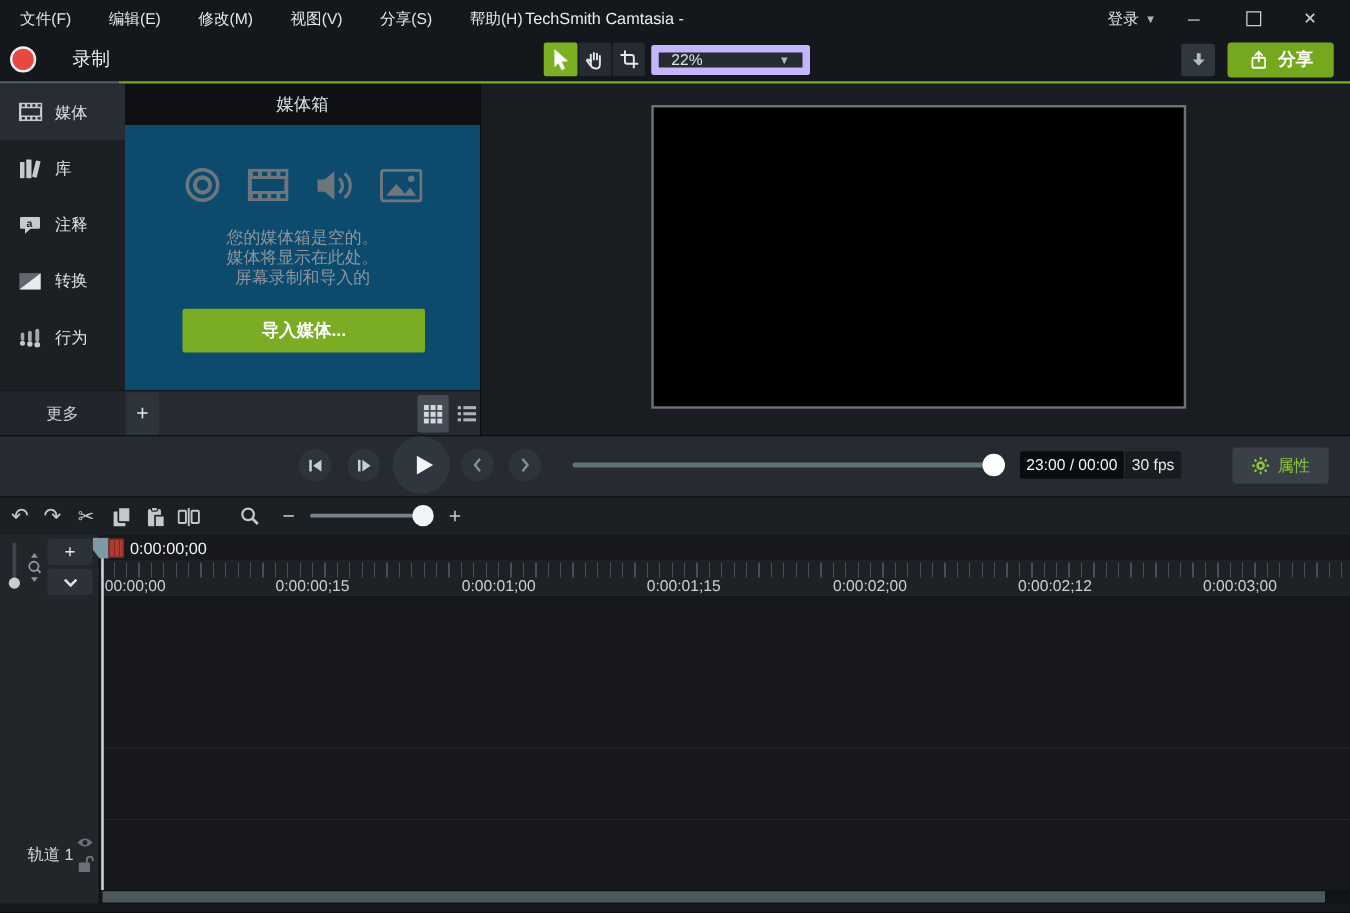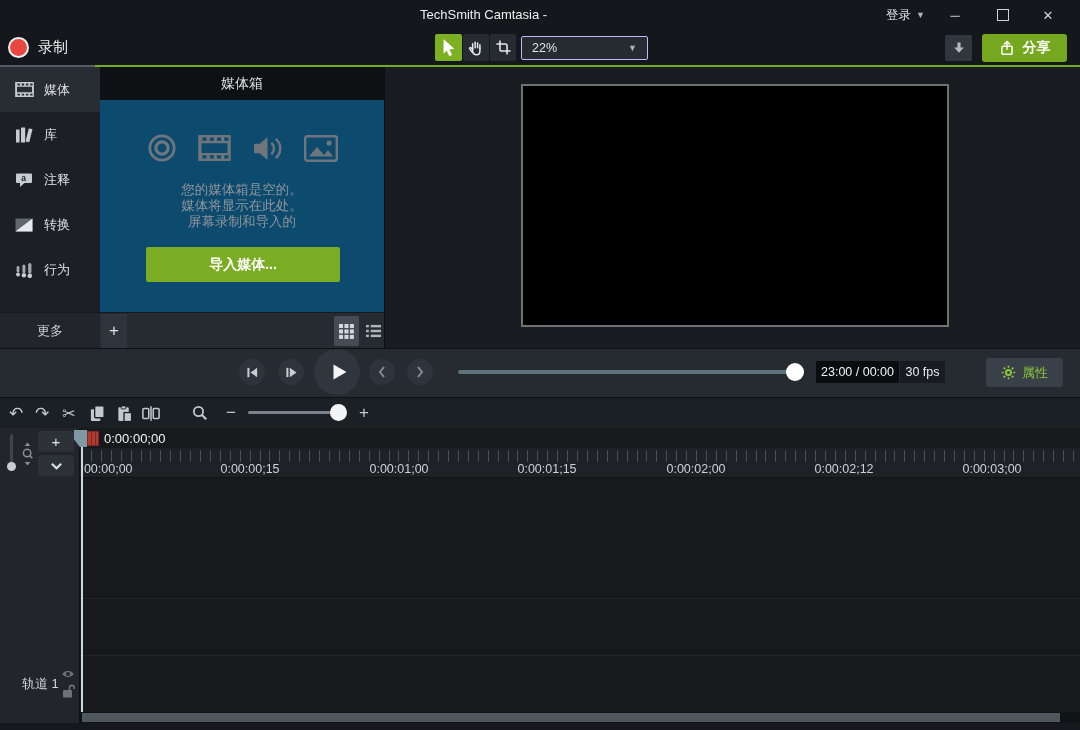--- a/index.html
+++ b/index.html
@@ -24,36 +24,44 @@
   .tick-strip{background:repeating-linear-gradient(to right,#484f56 0,#484f56 1px,
               transparent 1px,transparent 9.92px);}
   svg{display:block;}
 </style>
 </head>
 <body>
 
 <div id="app">
 
   <div class="abs" style="left:0;top:0;width:1080px;height:30px;background:#14171b;">
+    <div class="row" style="position:absolute;left:14px;top:0;height:30px;gap:26px;">
+      <span class="menu-item">文件(F)</span>
+      <span class="menu-item">编辑(E)</span>
+      <span class="menu-item">修改(M)</span>
+      <span class="menu-item">视图(V)</span>
+      <span class="menu-item">分享(S)</span>
+      <span class="menu-item">帮助(H)</span>
+    </div>
     <span class="abs" style="left:420px;top:7px;font-size:13px;color:#eceef0;">TechSmith Camtasia -</span>
     <div class="abs row" style="left:886px;top:0;height:30px;gap:5px;">
       <span style="font-size:12.5px;color:#e3e6e9;">登录</span>
       <span style="font-size:9px;color:#aeb4ba;">▼</span>
     </div>
     <div class="abs winbtn ctr" style="left:938px;top:2px;">─</div>
     <div class="abs winbtn ctr" style="left:986px;top:2px;">
       <span style="display:block;width:10px;height:10px;border:1.4px solid #cfd3d7;"></span>
     </div>
     <div class="abs winbtn ctr" style="left:1031px;top:2px;">✕</div>
   </div>
 
   <div class="abs" style="left:0;top:30px;width:1080px;height:35px;background:#14171b;">
     <div class="abs row" style="left:8px;top:4px;height:27px;gap:9px;">
       <span style="display:block;width:17px;height:17px;border-radius:50%;background:#e84840;border:2px solid #eef0f2;"></span>
-      <span style="font-size:15px;color:#eef0f2;">录制</span>
+      <span style="font-size:15px;color:#eef0f2;margin-left:20px;">录制</span>
     </div>
 
     <div class="abs toolbtn sel ctr" style="left:435px;top:4px;">
       <svg width="19" height="19" viewBox="0 0 24 24">
         <path d="M6,2 L19,13.6 L12.8,14.2 L16.2,21.2 L13.2,22.6 L9.8,15.7 L6,19.4 Z" fill="#ffffff" stroke="#ffffff" stroke-width="0.5" stroke-linejoin="round"></path>
       </svg>
     </div>
     <div class="abs toolbtn ctr" style="left:463px;top:4px;width:26px;">
       <svg width="18" height="18" viewBox="0 0 24 24" fill="none" stroke="#e6e9ec" stroke-width="2" stroke-linecap="round">
         <path d="M7.5,12.5 V6.2"></path>
@@ -64,21 +72,21 @@
         <path d="M7.5,13.8 l-2.3,-2.1 c-1,-0.9 -2.3,0.3 -1.6,1.4 l3.5,4.8"></path>
       </svg>
     </div>
     <div class="abs toolbtn ctr" style="left:490px;top:4px;width:26px;">
       <svg width="17" height="17" viewBox="0 0 24 24" fill="none" stroke="#e6e9ec" stroke-width="2.2">
         <path d="M7,2 V14.5 a2.5,2.5 0 0 0 2.5,2.5 H22"></path>
         <path d="M2,7 H14.5 a2.5,2.5 0 0 1 2.5,2.5 V22"></path>
       </svg>
     </div>
 
-    <div class="abs row" style="left:521px;top:6px;width:127px;height:24px;background:#262b31;border:1px solid #c4b5fd;border-radius:2px;justify-content:space-between;padding:0 10px;box-sizing:border-box;">
+    <div class="abs row" style="left:521px;top:6px;width:127px;height:24px;background:#262b31;border:6px solid #c4b5fd;border-radius:2px;justify-content:space-between;padding:0 10px;box-sizing:border-box;">
       <span style="font-size:12.5px;color:#e0e4e7;">22%</span>
       <span style="font-size:9px;color:#aeb4ba;">▼</span>
     </div>
 
     <div class="abs ctr" style="left:945px;top:5px;width:27px;height:26px;background:#31373e;border-radius:2px;">
       <svg width="14" height="14" viewBox="0 0 18 18">
         <path d="M7,2 h4 v6.5 h4.2 L9,15 2.8,8.5 H7 Z" fill="#b4bac0"></path>
       </svg>
     </div>
 

